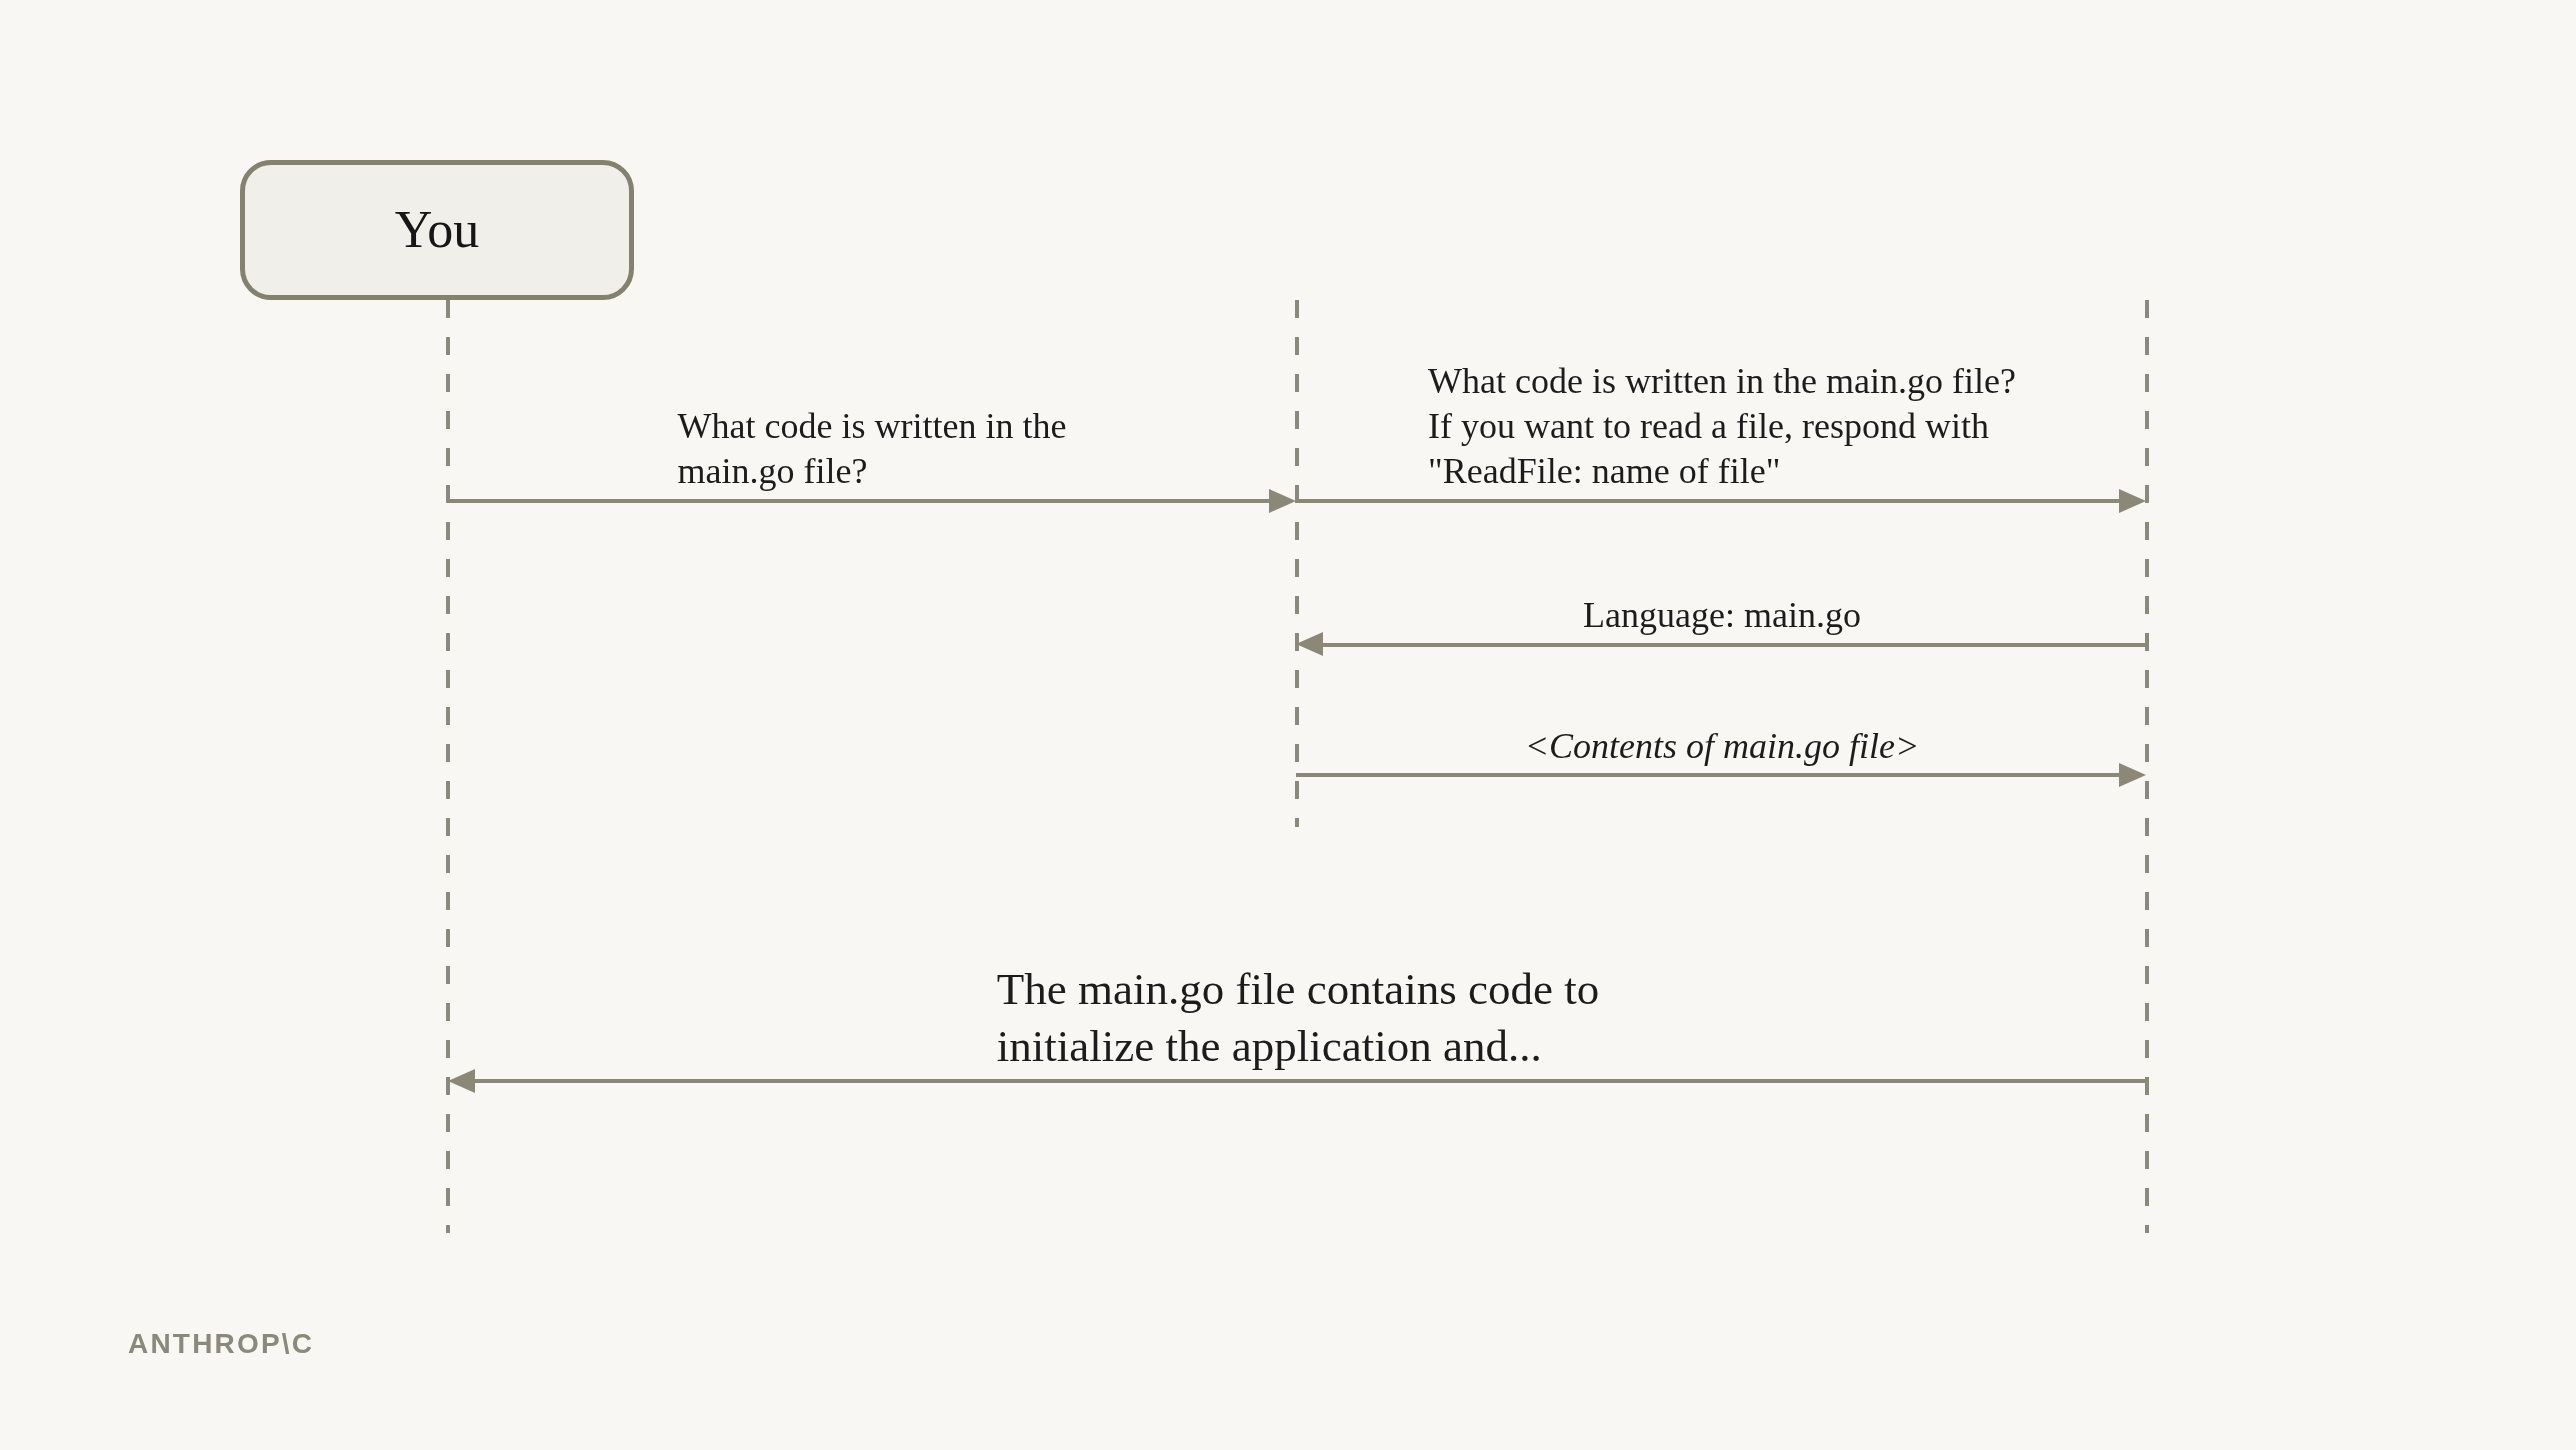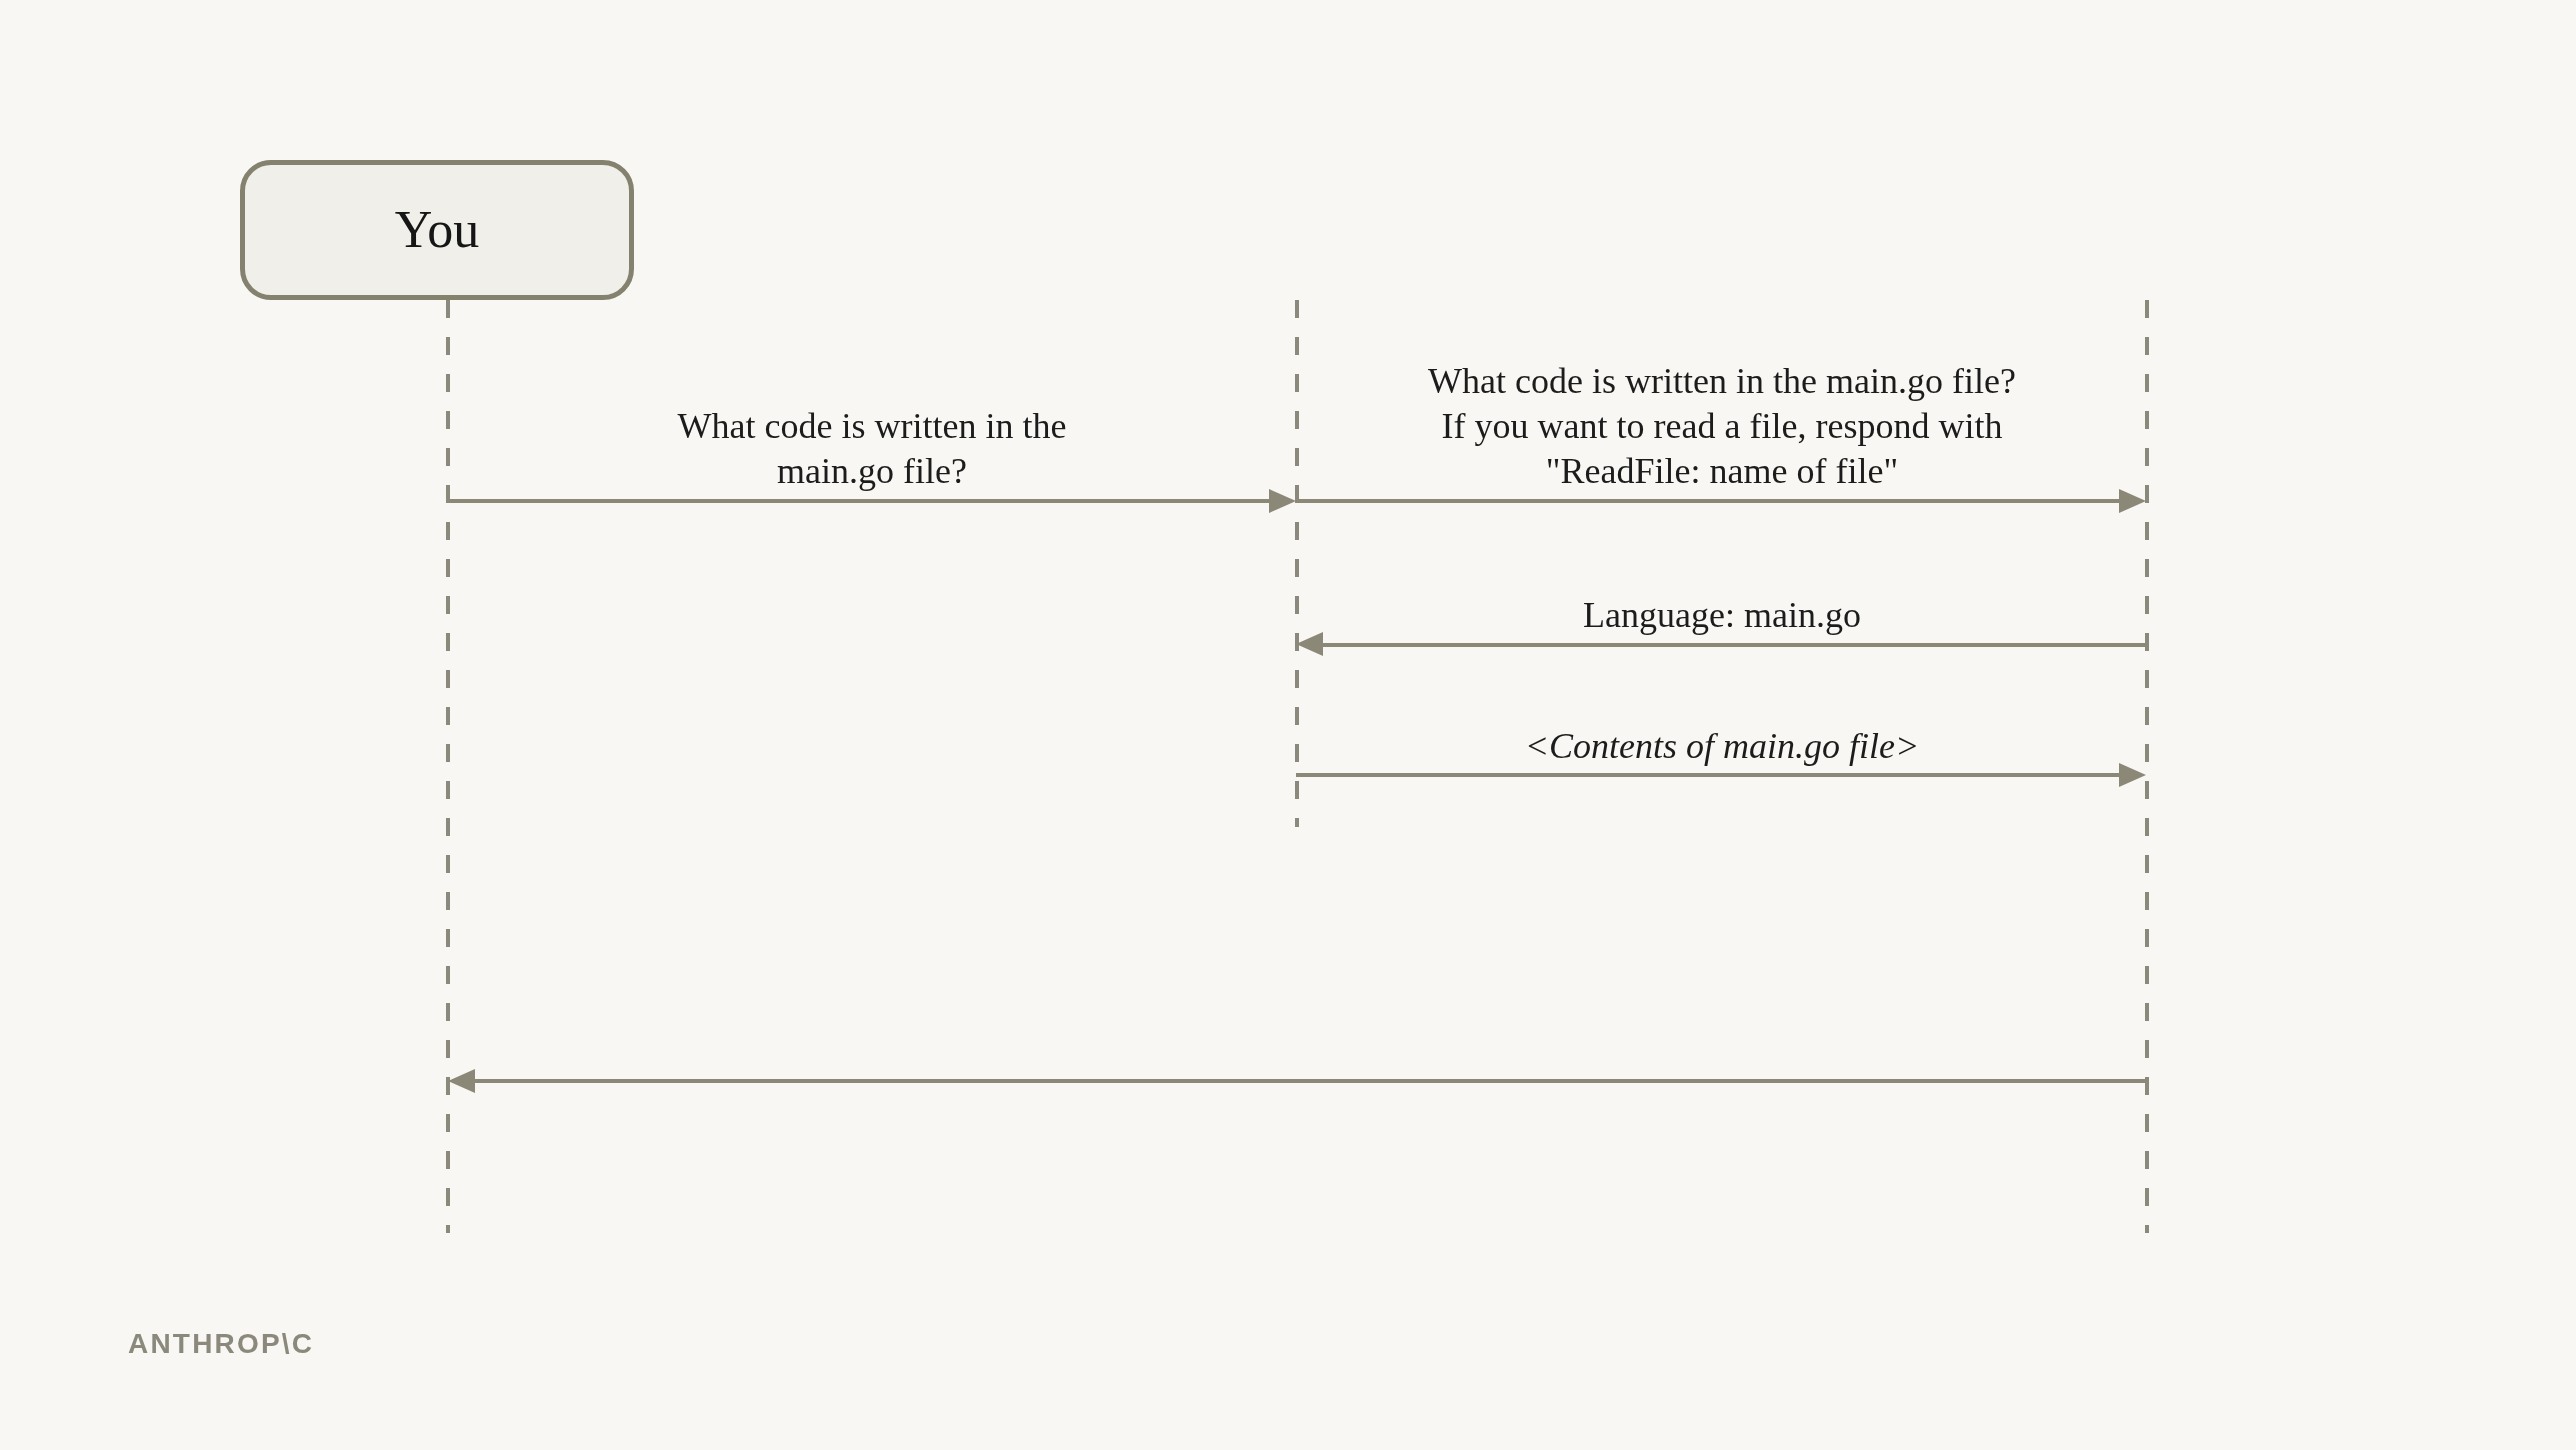--- a/index.html
+++ b/index.html
@@ -61,21 +61,21 @@
   .arrow-4{left:1296px;top:773px;width:824px;}
   .head-4{left:2119px;top:763px;}
   
   .arrow-5{left:475px;top:1079px;width:1672px;}
   .head-5{left:448px;top:1069px;}
 
   
   .msg-label{
     position:absolute;
     transform:translateX(-50%);
-    text-align:center;
+    text-align:left;
     white-space:pre-line;
     color:#1c1c1c;
     font-size:36px;line-height:45px;
   }
   .msg-label-1{left:872px;bottom:957px;}
   .msg-label-2{left:1722px;bottom:957px;}
   .msg-label-3{left:1722px;bottom:813px;}
   .msg-label-4{left:1722px;bottom:682px;font-style:italic;}
   .msg-label-5{left:1298px;bottom:376px;font-size:45px;line-height:57px;}
 
@@ -112,19 +112,21 @@
   <div class="head head-right head-2"></div>
 
   <div class="msg-label msg-label-3">Language: main.go</div>
   <div class="arrow arrow-3"></div>
   <div class="head head-left head-3"></div>
 
   <div class="msg-label msg-label-4">&lt;Contents of main.go file&gt;</div>
   <div class="arrow arrow-4"></div>
   <div class="head head-right head-4"></div>
 
+  <div class="msg-label msg-label-5">The main.go file contains code to
+initialize the application and...</div>
   <div class="arrow arrow-5"></div>
   <div class="head head-left head-5"></div>
 
   <div class="logo">ANTHROP\C</div>
 
 </div>
 
 
 </body></html>

